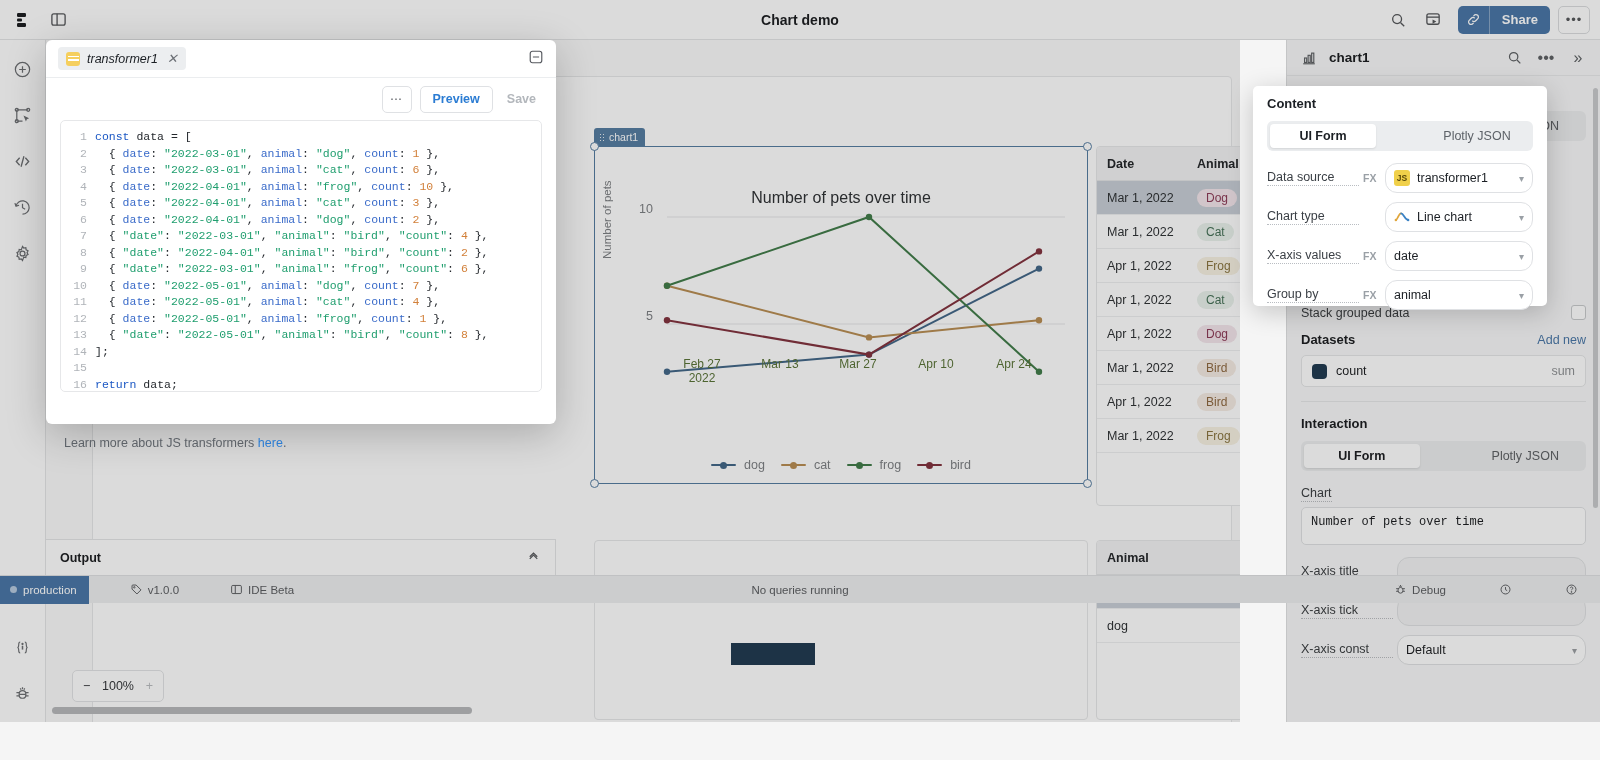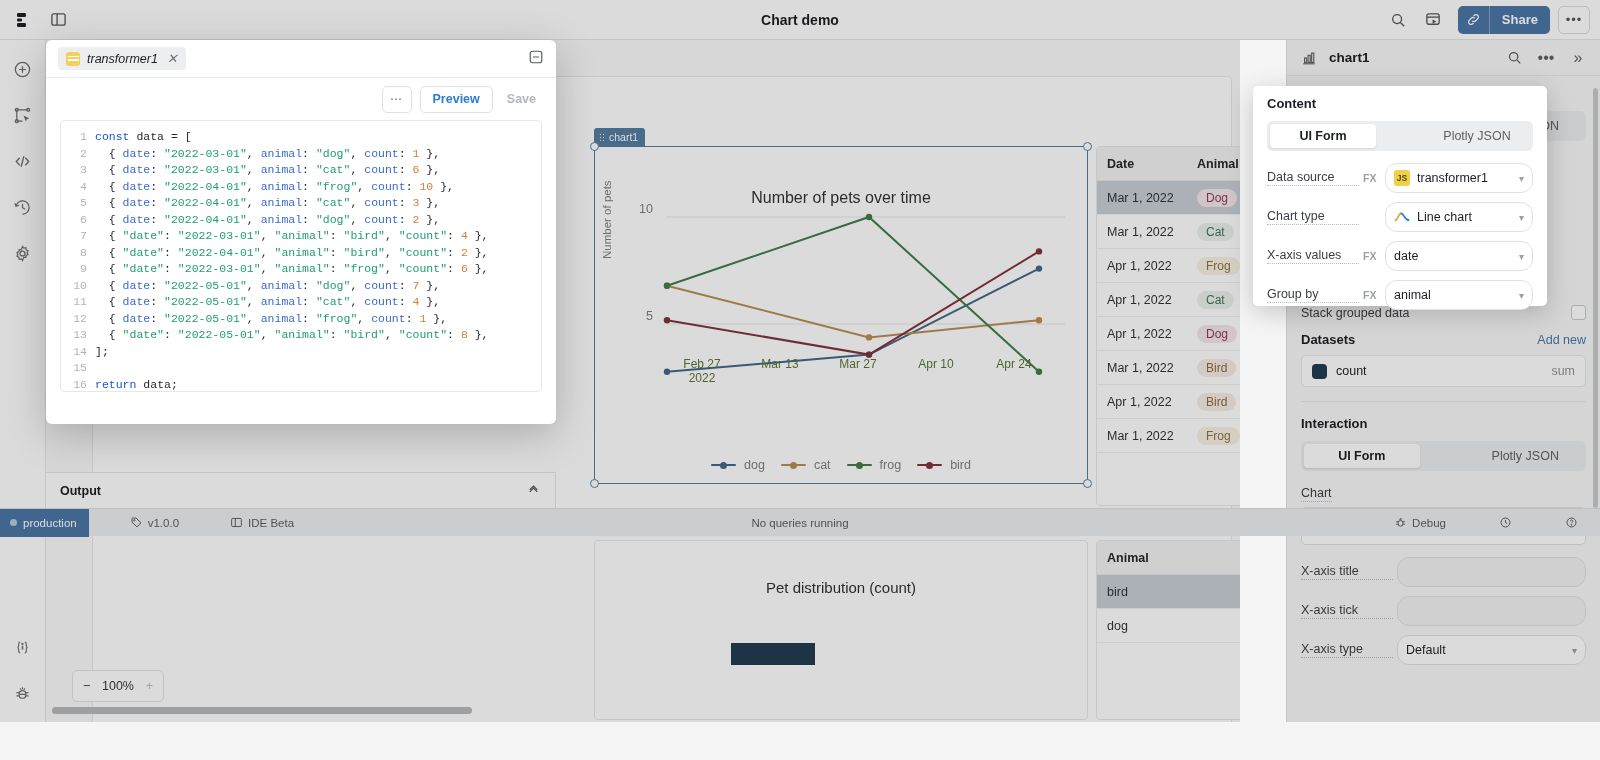--- a/index.html
+++ b/index.html
@@ -3,21 +3,21 @@
 <meta charset="utf-8">
 <style>
   * { box-sizing: border-box; margin: 0; padding: 0; }
   html, body {
     width: 1600px; height: 760px;
     font-family: "Liberation Sans", sans-serif;
     overflow: hidden;
     background: #f5f5f5;
     -webkit-font-smoothing: antialiased;
   }
-  .app { position: relative; width: 1600px; height: 536px; }
+  .app { position: relative; width: 1600px; height: 603px; }
 
   
   .dimmed { filter: saturate(0.55) brightness(0.86); }
 
   
   .topbar {
     position: absolute; top: 0; left: 0; width: 1600px; height: 40px;
     background: #ffffff; border-bottom: 1px solid #e3e5e8;
     display: flex; align-items: center; z-index: 5;
   }
@@ -610,21 +610,21 @@
 
       <div class="row" style="margin-top:12px">
         <div class="row-l">X-axis title</div>
         <div class="ctrl empty mono"></div>
       </div>
       <div class="row">
         <div class="row-l">X-axis tick</div>
         <div class="ctrl empty mono"></div>
       </div>
       <div class="row">
-        <div class="row-l">X-axis type</div>
+        <div class="row-l">X-axis const</div>
         <div class="ctrl">
           <span>Default</span>
           <span class="chev">▾</span>
         </div>
       </div>
     </div>
 
     <div class="insp-scroll"></div>
   </div>
 
@@ -772,14 +772,17 @@
           <div>12</div>
           <div>13</div>
           <div>14</div>
           <div>15</div>
           <div>16</div>
         </div>
       <div class="codelines" id="codelines"><div><span class="k">const</span> data = [</div><div>  { <span class="prop">date</span>: <span class="s">"2022-03-01"</span>, <span class="prop">animal</span>: <span class="s">"dog"</span>, <span class="prop">count</span>: <span class="n">1</span> },</div><div>  { <span class="prop">date</span>: <span class="s">"2022-03-01"</span>, <span class="prop">animal</span>: <span class="s">"cat"</span>, <span class="prop">count</span>: <span class="n">6</span> },</div><div>  { <span class="prop">date</span>: <span class="s">"2022-04-01"</span>, <span class="prop">animal</span>: <span class="s">"frog"</span>, <span class="prop">count</span>: <span class="n">10</span> },</div><div>  { <span class="prop">date</span>: <span class="s">"2022-04-01"</span>, <span class="prop">animal</span>: <span class="s">"cat"</span>, <span class="prop">count</span>: <span class="n">3</span> },</div><div>  { <span class="prop">date</span>: <span class="s">"2022-04-01"</span>, <span class="prop">animal</span>: <span class="s">"dog"</span>, <span class="prop">count</span>: <span class="n">2</span> },</div><div>  { <span class="s">"date"</span>: <span class="s">"2022-03-01"</span>, <span class="s">"animal"</span>: <span class="s">"bird"</span>, <span class="s">"count"</span>: <span class="n">4</span> },</div><div>  { <span class="s">"date"</span>: <span class="s">"2022-04-01"</span>, <span class="s">"animal"</span>: <span class="s">"bird"</span>, <span class="s">"count"</span>: <span class="n">2</span> },</div><div>  { <span class="s">"date"</span>: <span class="s">"2022-03-01"</span>, <span class="s">"animal"</span>: <span class="s">"frog"</span>, <span class="s">"count"</span>: <span class="n">6</span> },</div><div>  { <span class="prop">date</span>: <span class="s">"2022-05-01"</span>, <span class="prop">animal</span>: <span class="s">"dog"</span>, <span class="prop">count</span>: <span class="n">7</span> },</div><div>  { <span class="prop">date</span>: <span class="s">"2022-05-01"</span>, <span class="prop">animal</span>: <span class="s">"cat"</span>, <span class="prop">count</span>: <span class="n">4</span> },</div><div>  { <span class="prop">date</span>: <span class="s">"2022-05-01"</span>, <span class="prop">animal</span>: <span class="s">"frog"</span>, <span class="prop">count</span>: <span class="n">1</span> },</div><div>  { <span class="s">"date"</span>: <span class="s">"2022-05-01"</span>, <span class="s">"animal"</span>: <span class="s">"bird"</span>, <span class="s">"count"</span>: <span class="n">8</span> },</div><div>];</div><div>&nbsp;</div><div><span class="k">return</span> data;</div></div>
     </div>
   </div>
 
+  <div class="tf-footer" style="position:absolute; left:46px; top:426px; z-index:21;">
+    <span>Learn more about JS transformers </span><a>here</a><span>.</span>
+  </div>
 
 </div>
 
 </body></html>

